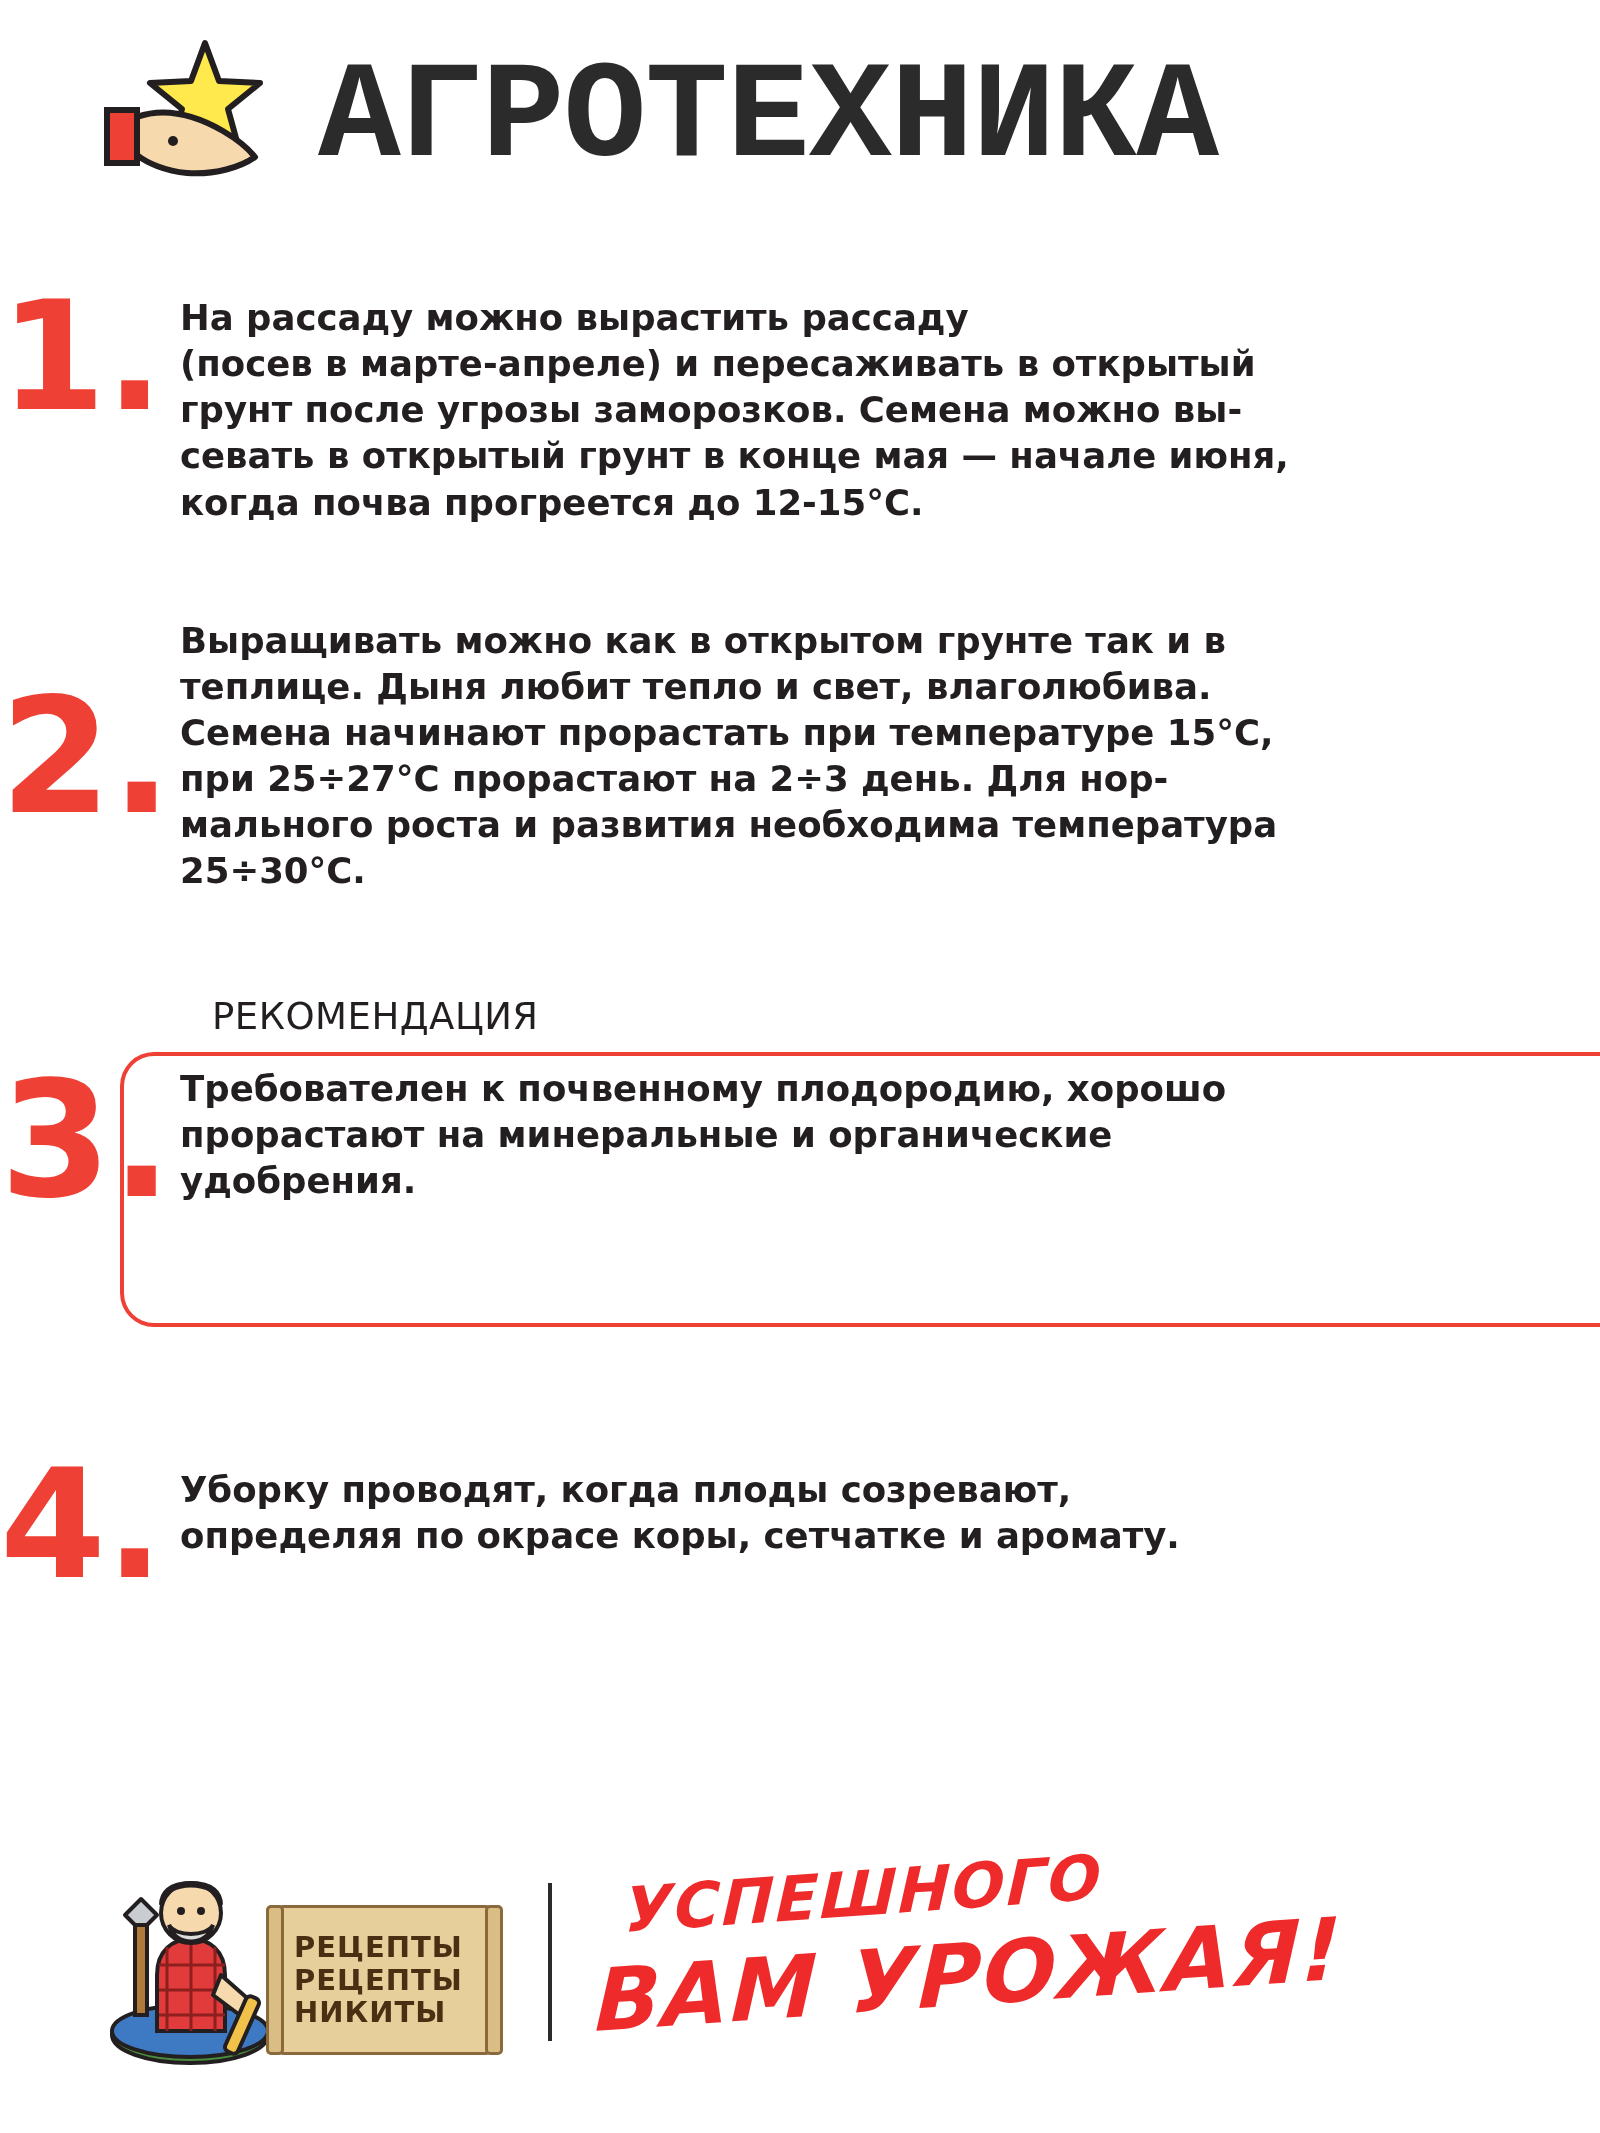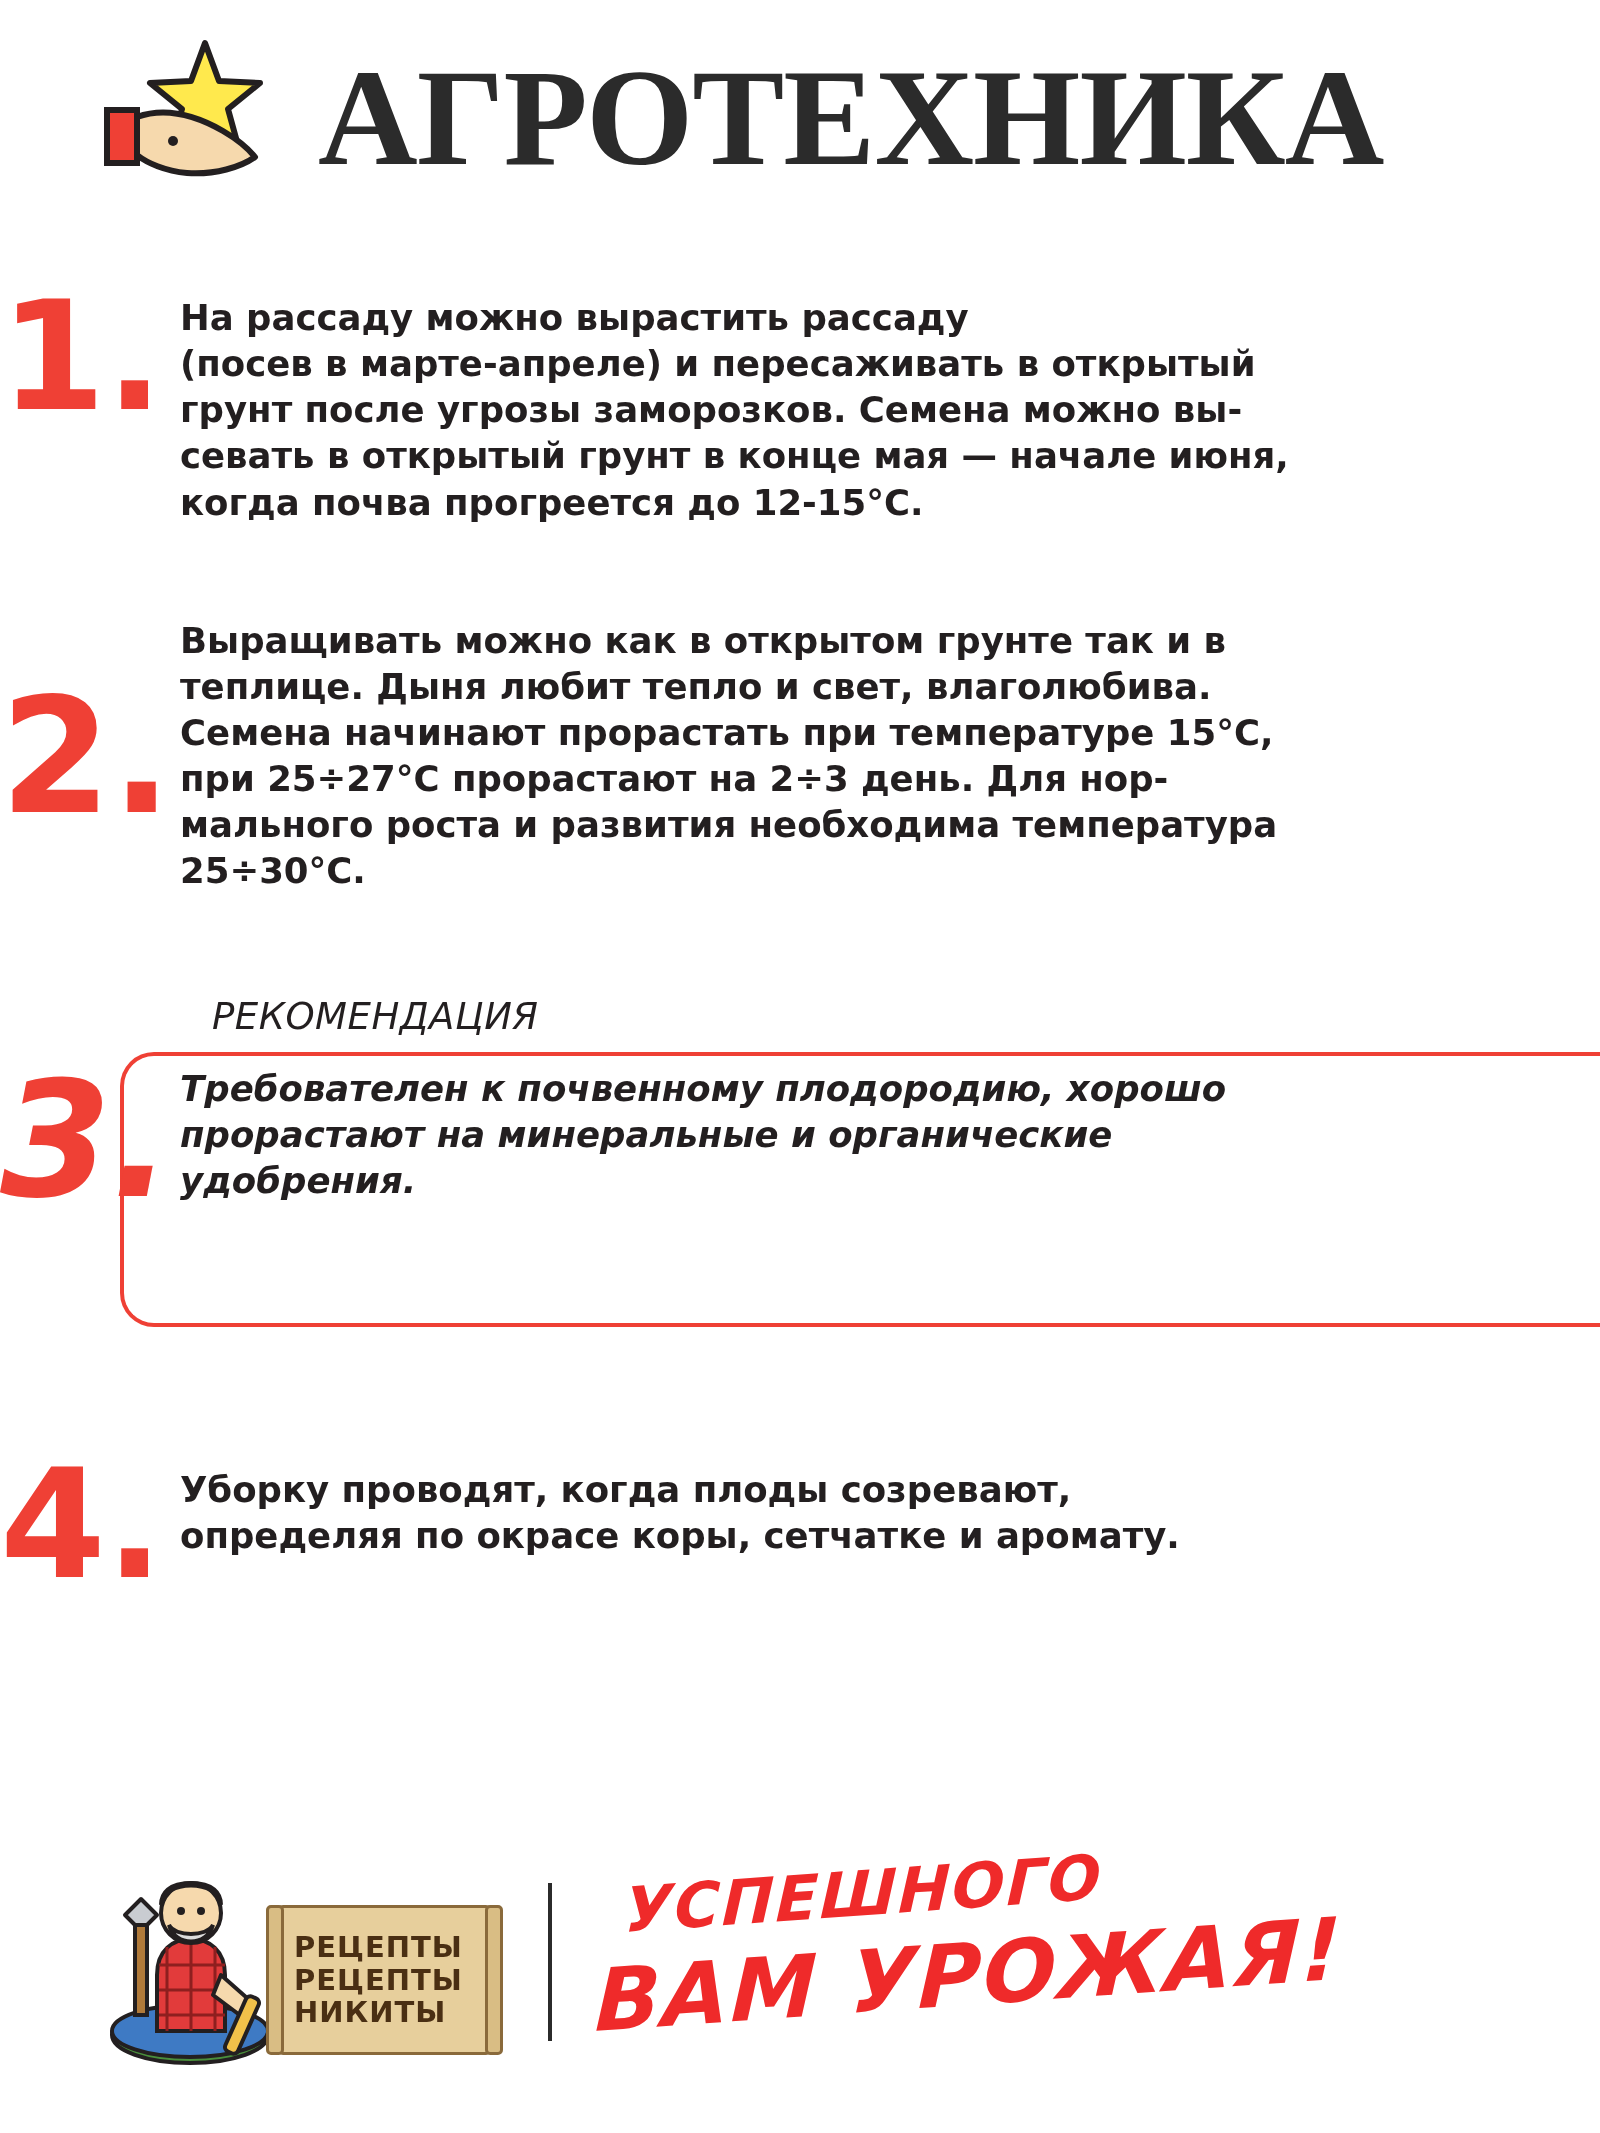--- a/index.html
+++ b/index.html
@@ -31,21 +31,21 @@
     flex: 0 0 auto;
     margin-right: 8px;
   }
   .header-title {
     font-size: 138px;
     font-weight: bold;
     letter-spacing: -1px;
     color: #2b2b2b;
     line-height: 1;
     white-space: nowrap;
-    font-family: Liberation Serif, serif;
+    font-family: Liberation Mono, monospace;
   }
 
   
   .steps {
     margin-top: 75px;
   }
   .step {
     display: flex;
     align-items: flex-start;
     position: relative;
@@ -82,21 +82,20 @@
 
   
   #step-2 { margin-bottom: 100px; }
   #step-2 .step-num { font-size: 160px; padding-top: 95px; }
   #step-2 .step-body { padding-top: 30px; }
 
   
   .reco-wrap {
     position: relative;
     margin-top: 10px;
-    font-style: italic;
   }
   .reco-label {
     font-size: 37px;
     letter-spacing: 0.5px;
     color: #231f20;
     margin-left: 212px;
     margin-bottom: 14px;
     font-weight: normal;
     font-family: "DejaVu Sans", sans-serif;
   }

